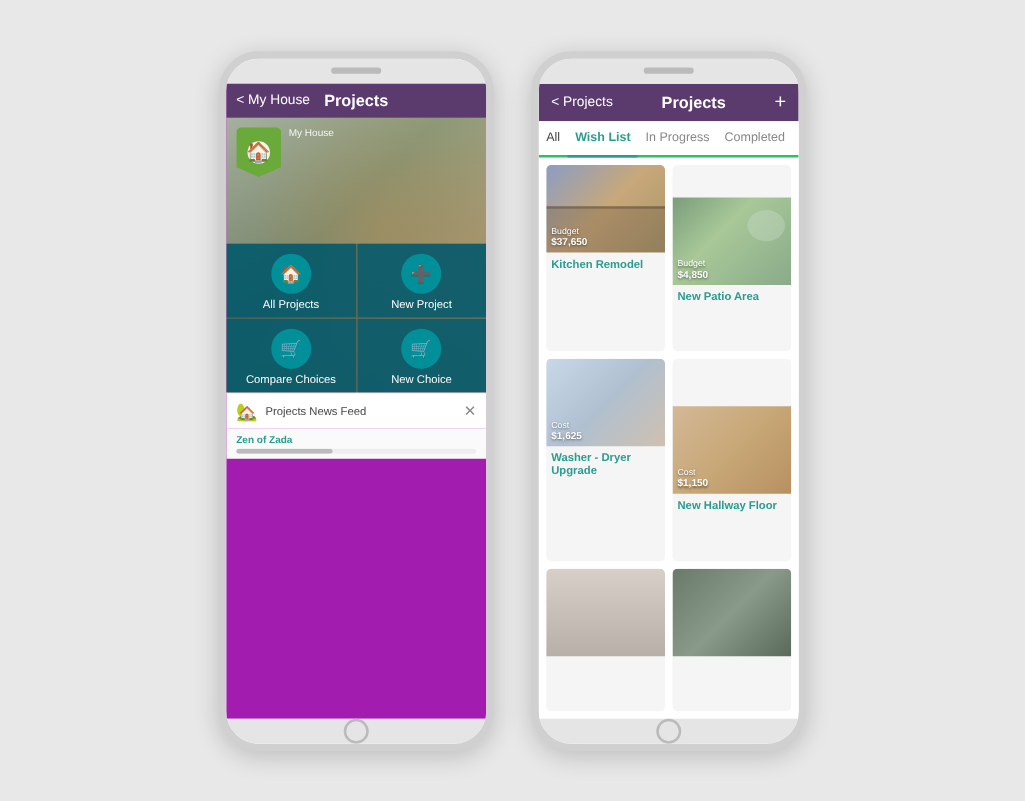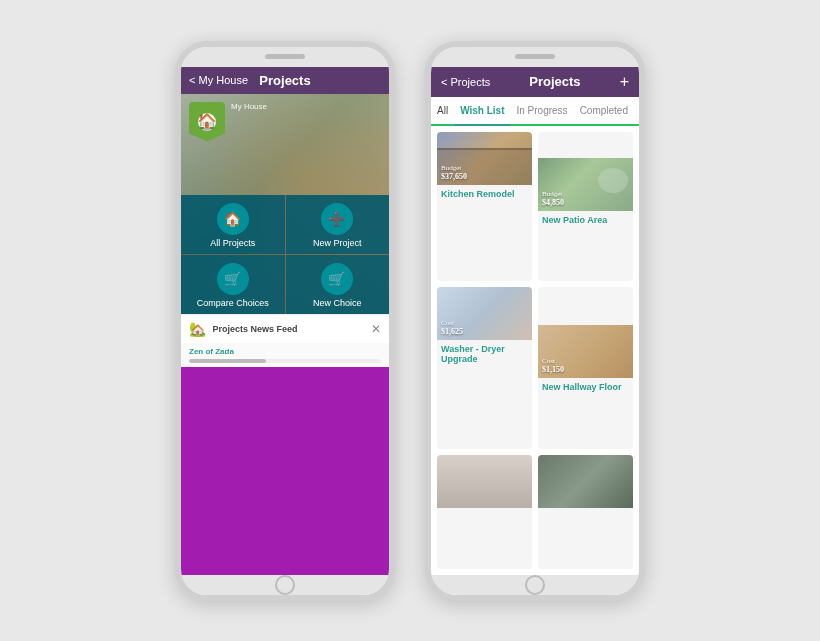--- a/index.html
+++ b/index.html
@@ -230,21 +230,21 @@
       align-items: center;
       gap: 6px;
       border-top: 1px solid #eee;
       flex-shrink: 0;
     }
     .lp-newsfeed-icon {
       font-size: 14px;
     }
     .lp-newsfeed-text {
       font-size: 9px;
-      font-weight: 700;
+      font-weight: 400;
       color: #444;
       flex: 1;
     }
     .lp-newsfeed-close {
       color: #888;
       font-size: 12px;
       cursor: pointer;
     }
 
     .lp-newsfeed-content {
@@ -338,24 +338,23 @@
       gap: 6px;
     }
     .rp-card {
       border-radius: 4px;
       overflow: hidden;
       background: #f5f5f5;
       cursor: pointer;
     }
     .rp-card-img {
       width: 100%;
-      height: 53px;
+      height: 70px;
       position: relative;
       overflow: hidden;
-      font-family: Liberation Serif, serif;
     }
     .rp-card-budget {
       position: absolute;
       bottom: 4px;
       left: 4px;
       color: #fff;
       font-size: 8px;
       font-weight: 600;
       text-shadow: 0 1px 2px rgba(0,0,0,0.5);
     }

